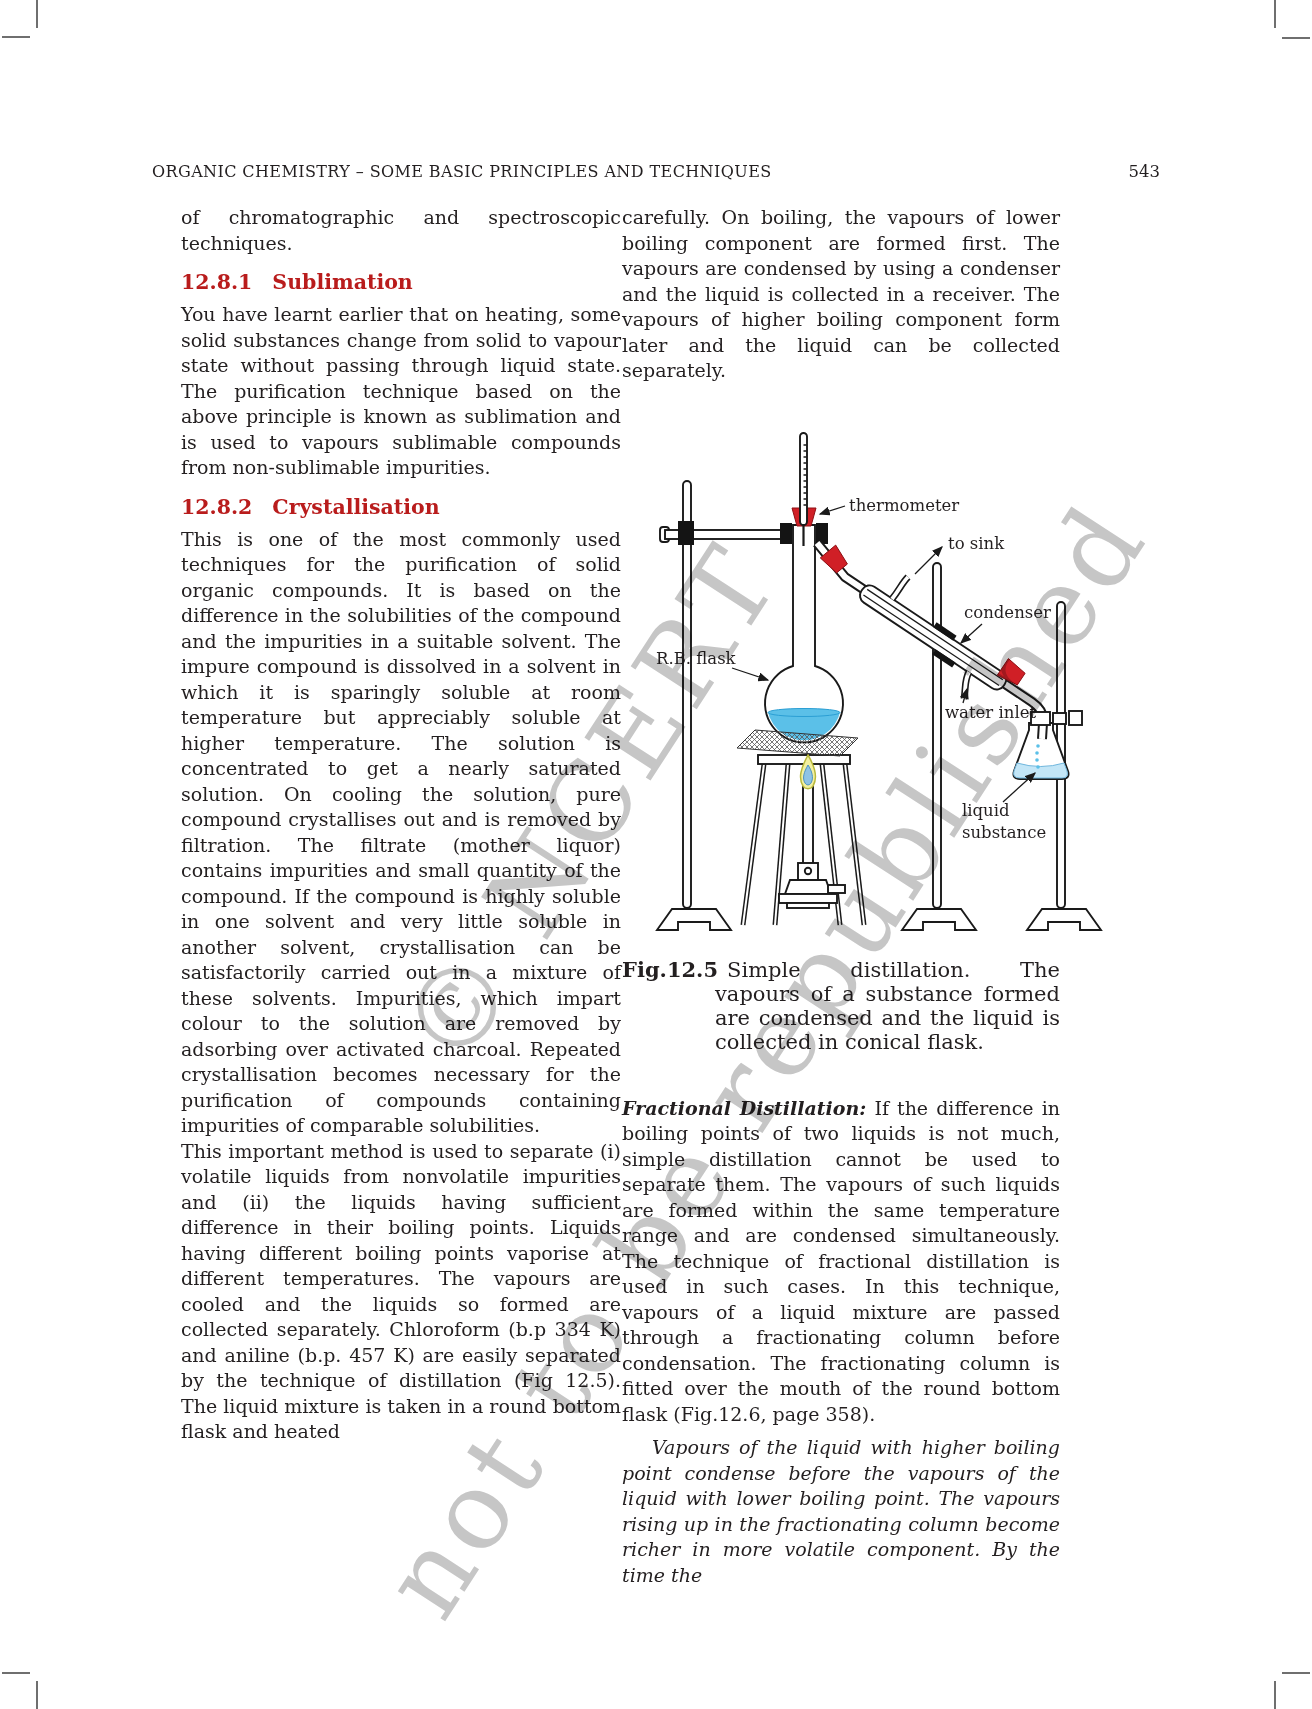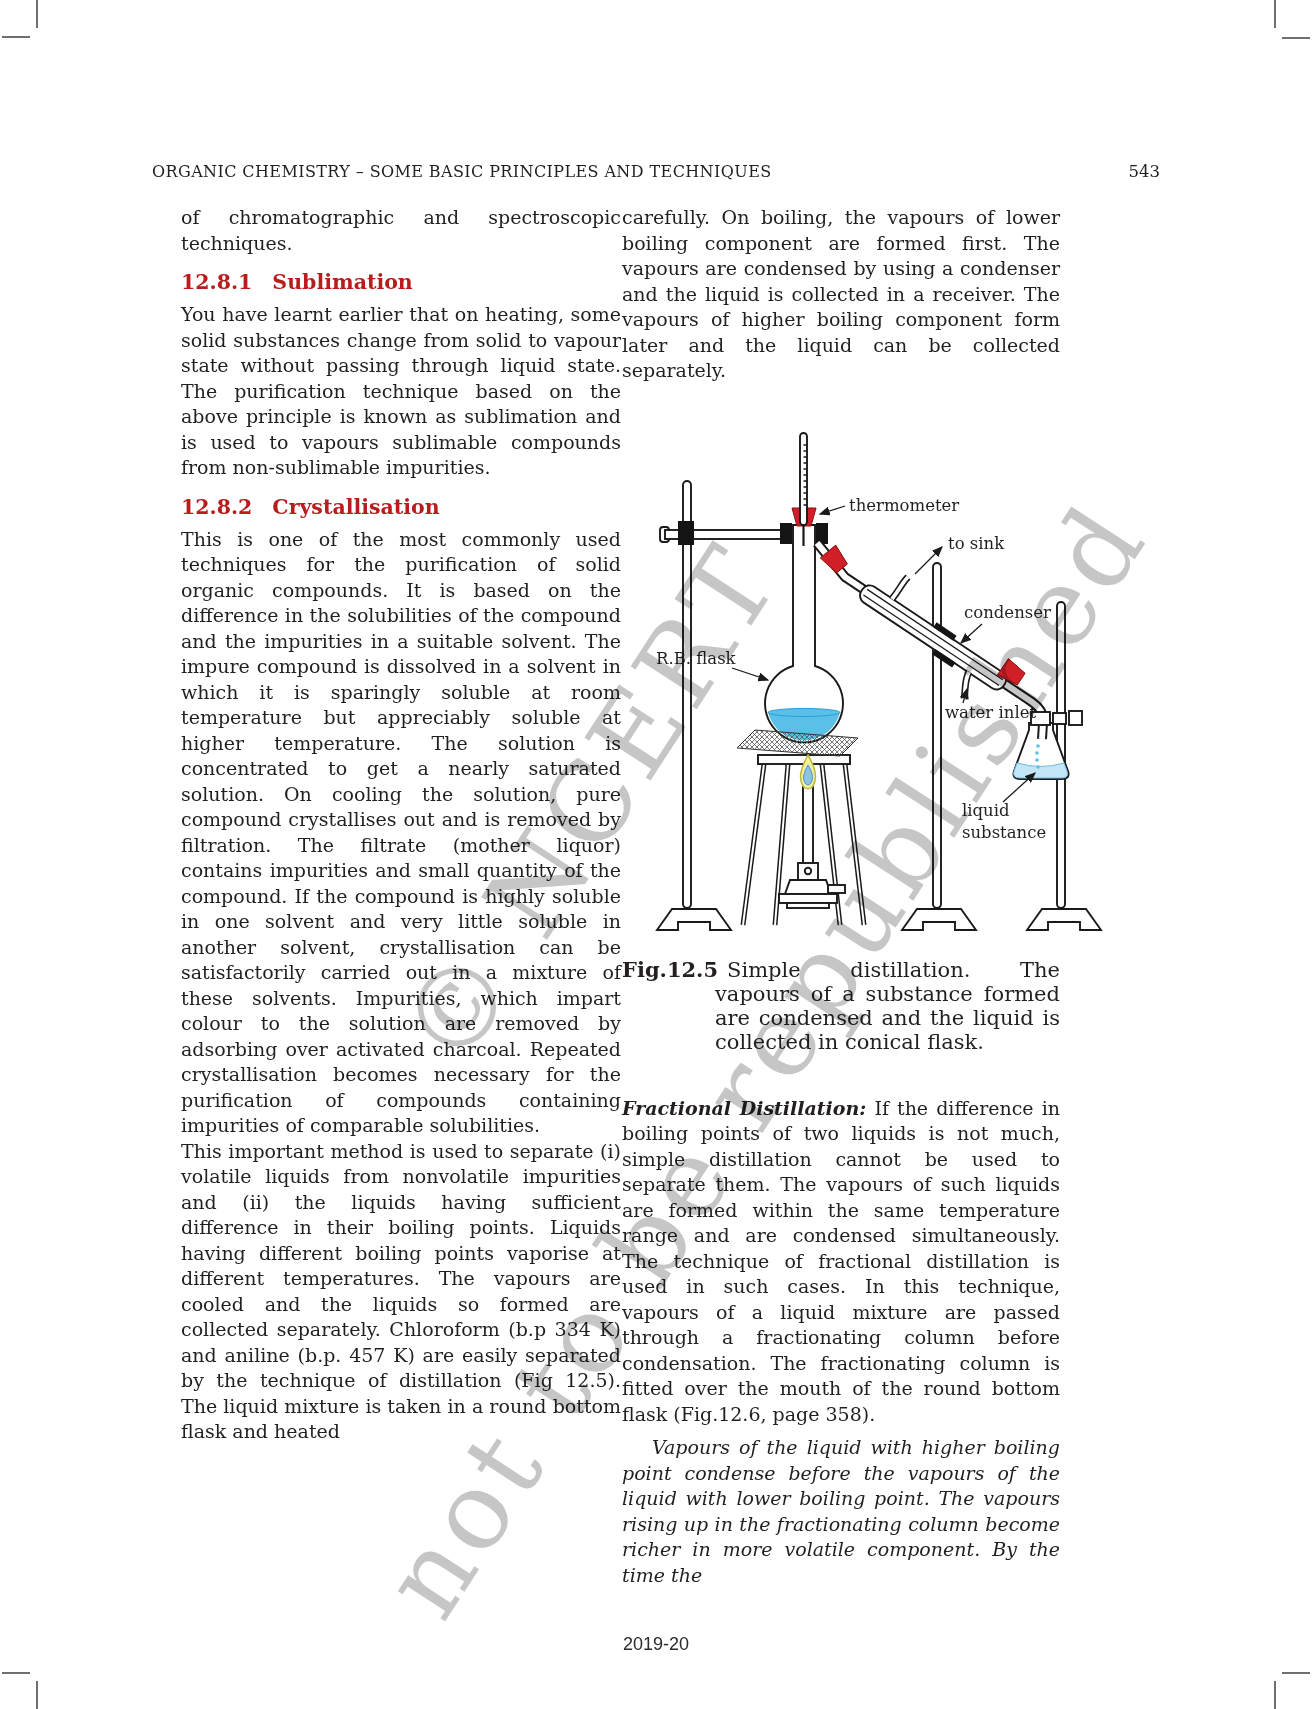--- a/index.html
+++ b/index.html
@@ -231,15 +231,14 @@
       <span class="cap-tag">Fig.12.5</span><span>Simple distillation. The vapours of a substance formed are condensed and the liquid is collected in conical flask.</span>
     </p>
 
     <p class="p2">
       <span class="lead">Fractional Distillation:</span><span> If the difference in boiling points of two liquids is not much, simple distillation cannot be used to separate them. The vapours of such liquids are formed within the same temperature range and are condensed simultaneously.  The technique of fractional distillation is used in such cases. In this technique, vapours of a liquid mixture are passed through a fractionating column before condensation. The fractionating column is fitted over the mouth of the round bottom flask (Fig.12.6, page 358).</span>
     </p>
 
     <p class="p3 indent">Vapours of the liquid with higher boiling point condense before the vapours of the liquid with lower boiling point. The vapours rising up in the fractionating column become richer in more volatile component. By the time the</p>
   </div>
 
-  <div class="footer">2019-20</div>
 
 </div>
 
 </body></html>

